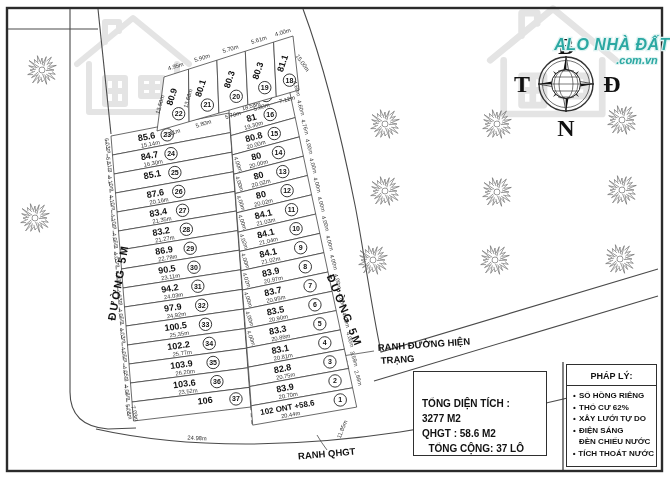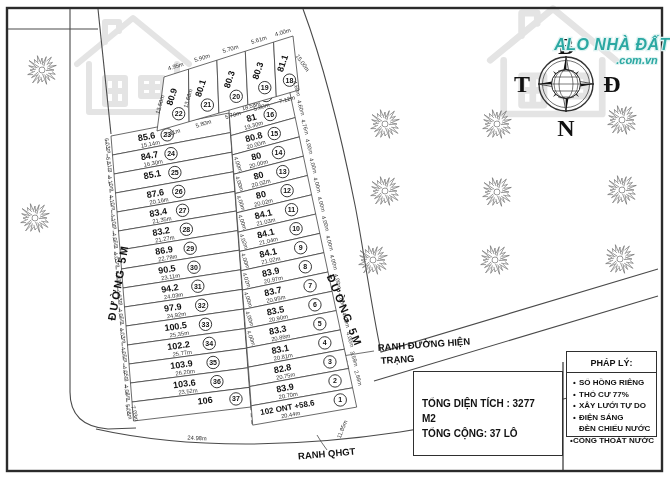--- a/index.html
+++ b/index.html
@@ -2,24 +2,24 @@
 <html><head>
 <meta charset="utf-8">
 <style>
   html,body{margin:0;padding:0;background:#888;}
   .canvas{position:relative;width:670px;height:482px;background:#ffffff;
     font-family:"Liberation Sans",sans-serif;overflow:hidden;}
   svg{position:absolute;left:0;top:0;}
   svg text{font-family:"Liberation Sans",sans-serif;}
   .serif{font-family:"Liberation Serif",serif;}
   .box{position:absolute;border:1.6px solid #2f2f2f;background:#fff;box-sizing:border-box;}
-  .totals-box{left:413px;top:371px;width:150px;height:85px;padding:24px 22px 0 8px;
+  .totals-box{left:413px;top:371px;width:134px;height:85px;padding:24px 22px 0 8px;
     font-size:10px;font-weight:bold;color:#111;line-height:15px;}
-  .totals-box .t3{text-align:left;}
-  .legal-box{left:566px;top:351px;width:91px;height:86px;font-size:8px;font-weight:bold;color:#111;}
+  .totals-box .t3{text-align:right;}
+  .legal-box{left:566px;top:364px;width:91px;height:103px;font-size:8px;font-weight:bold;color:#111;}
   .legal-title{text-align:center;font-size:9px;padding:6px 2px 4px 2px;border-bottom:1.4px solid #2f2f2f;}
   .legal-items{padding:4px 2px 0 3px;}
   .legal-item{display:flex;line-height:11.5px;}
   .legal-item .bullet{width:9px;text-align:center;}
   .legal-item .bullet.hidden{visibility:hidden;}
   .legal-item .li-text{flex:1;text-align:left;white-space:nowrap;}
 </style>
 </head>
 <body>
 
@@ -526,46 +526,47 @@
   <g>
     <text x="612" y="50" font-size="16" font-weight="bold" font-style="italic" text-anchor="middle" fill="#2BA8A2" stroke="#dff3f2" stroke-width="2.6" paint-order="stroke" letter-spacing="0.5">ALO NHÀ ĐẤT</text>
     <text x="637" y="64" font-size="11" font-weight="bold" font-style="italic" text-anchor="middle" fill="#2BA8A2" stroke="#dff3f2" stroke-width="2" paint-order="stroke">.com.vn</text>
   </g>
 
   <line x1="563" y1="362" x2="563" y2="470" stroke="#2f2f2f" stroke-width="1.2"></line>
 </svg>
 
 <div class="box totals-box">
   <div class="t1">TỔNG DIỆN TÍCH : 3277 M2</div>
+  <div class="t2">QHGT : 58.6 M2</div>
   <div class="t3">TỔNG CỘNG: 37 LÔ</div>
 </div>
 
 <div class="box legal-box">
   <div class="legal-title">PHÁP LÝ:</div>
   <div class="legal-items" id="legal-items">
         <div class="legal-item">
           <span class="bullet">•</span>
           <span class="li-text">SỔ HỒNG RIÊNG</span>
         </div>
         <div class="legal-item">
           <span class="bullet">•</span>
-          <span class="li-text">THỔ CƯ 77%</span>
+          <span class="li-text">THỔ CƯ 62%</span>
         </div>
         <div class="legal-item">
           <span class="bullet">•</span>
           <span class="li-text">XÂY LƯỚI TỰ DO</span>
         </div>
         <div class="legal-item">
           <span class="bullet">•</span>
           <span class="li-text">ĐIỆN SÁNG</span>
         </div>
         <div class="legal-item">
           <span class="bullet hidden">•</span>
           <span class="li-text">ĐÈN CHIẾU NƯỚC</span>
         </div>
         <div class="legal-item">
           <span class="bullet">•</span>
-          <span class="li-text">CỐNG THOÁT NƯỚC</span>
+          <span class="li-text">TÍCH THOÁT NƯỚC</span>
         </div>
       </div>
 </div>
 
 </div>
 
 </body></html>

